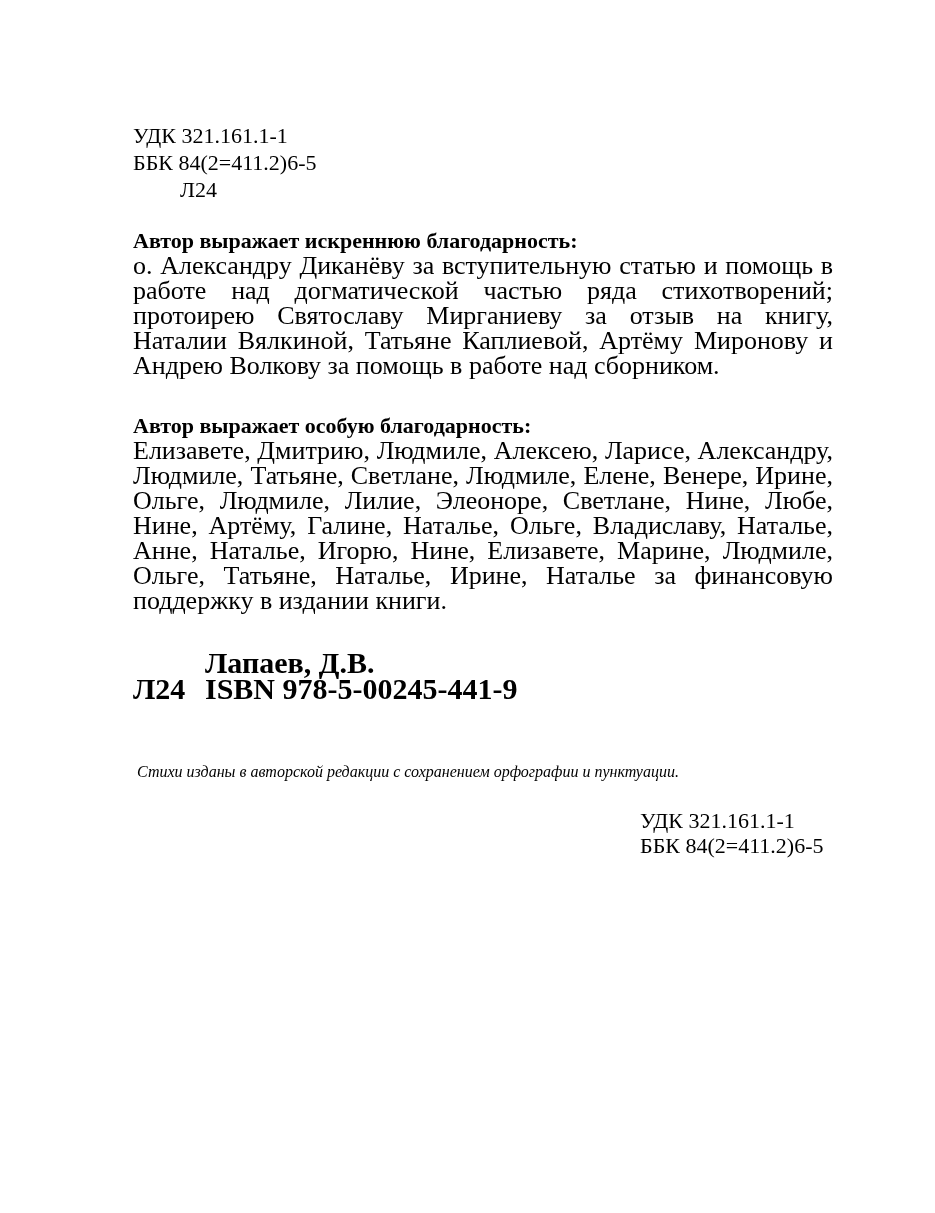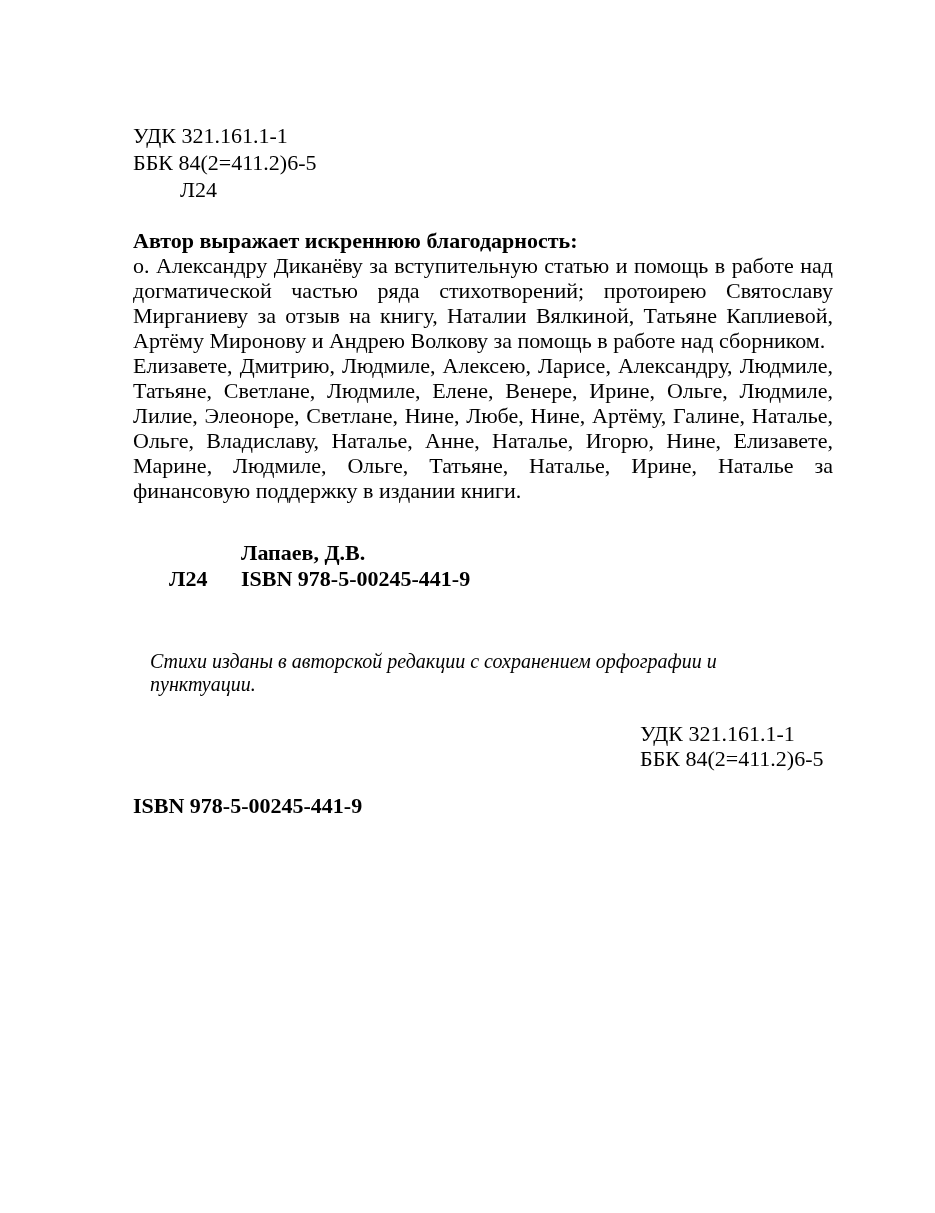--- a/index.html
+++ b/index.html
@@ -35,31 +35,30 @@
   .heading {
     margin: 0;
     font-size: 22px;
     line-height: 25px;
     font-weight: bold;
   }
   .heading.h-ack1 { margin-top: 25px; }
   .heading.h-ack2 { margin-top: 35px; }
   .body-text {
     margin: 0;
-    font-size: 22px;
+    font-size: 26px;
     line-height: 25px;
     text-align: justify;
   }
 
   
   .card {
     margin-top: 37px;
-    font-size: 22px;
+    font-size: 30px;
     line-height: 26px;
-    margin-left: 36px;
   }
   .card-author {
     margin-left: 72px;
     font-weight: bold;
   }
   .card-row {
     position: relative;
   }
   .card-sign {
     position: absolute;
@@ -73,23 +72,23 @@
     line-height: 26px;
   }
   .card-isbn {
     margin-left: 72px;
     font-weight: bold;
     line-height: 26px;
   }
 
   
   .italic-note {
-    margin: 17px;
+    margin: 4px;
     font-style: italic;
-    font-size: 20px;
+    font-size: 16px;
     line-height: 23px;
   }
   .note-1 { margin-top: 58px; }
   .note-2 { margin-top: 29px; text-align: justify; }
 
   
   .bottom-codes {
     margin-top: 25px;
     margin-left: 507px;
     font-size: 22px;
@@ -123,20 +122,21 @@
 
     <div class="top-meta">
       <div>УДК 321.161.1-1</div>
       <div>ББК 84(2=411.2)6-5</div>
       <div class="sign-indent">Л24</div>
     </div>
 
     <p class="heading h-ack1">Автор выражает искреннюю благодарность:</p>
     <p class="body-text">о. Александру Диканёву за вступительную статью и помощь в работе над догматической частью ряда стихотворений; протоирею Святославу Мирганиеву за отзыв на книгу, Наталии Вялкиной, Татьяне Каплиевой, Артёму Миронову и Андрею Волкову за помощь в работе над сборником.</p>
 
+    <p class="heading h-ack2">Автор выражает особую благодарность:</p>
     <p class="body-text">Елизавете, Дмитрию, Людмиле, Алексею, Ларисе, Александру, Людмиле, Татьяне, Светлане, Людмиле, Елене, Венере, Ирине, Ольге, Людмиле, Лилие, Элеоноре, Светлане, Нине, Любе, Нине, Артёму, Галине, Наталье, Ольге, Владиславу, Наталье, Анне, Наталье, Игорю, Нине, Елизавете, Марине, Людмиле, Ольге, Татьяне, Наталье, Ирине, Наталье за финансовую поддержку в издании книги.</p>
 
     <div class="card">
       <div class="card-author">Лапаев, Д.В.</div>
       <div class="card-row">
         <span class="card-sign">Л24</span>
       </div>
       <div class="card-isbn">ISBN 978-5-00245-441-9</div>
     </div>
 

